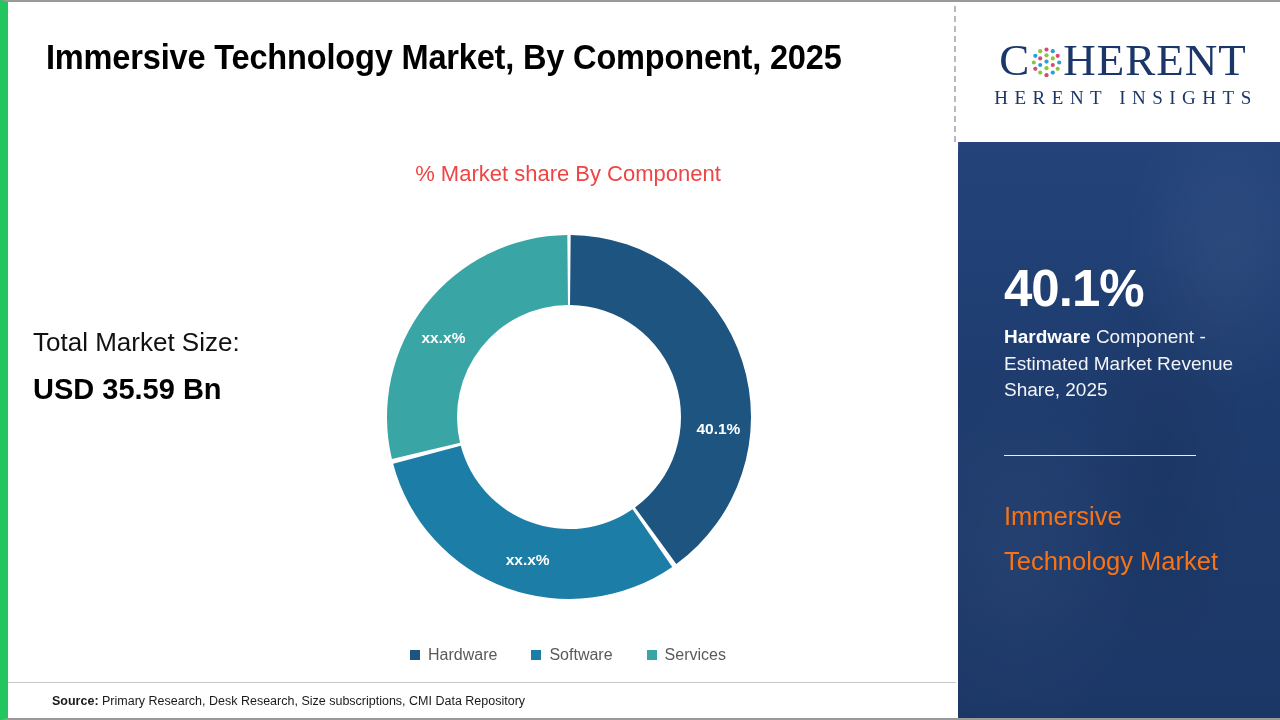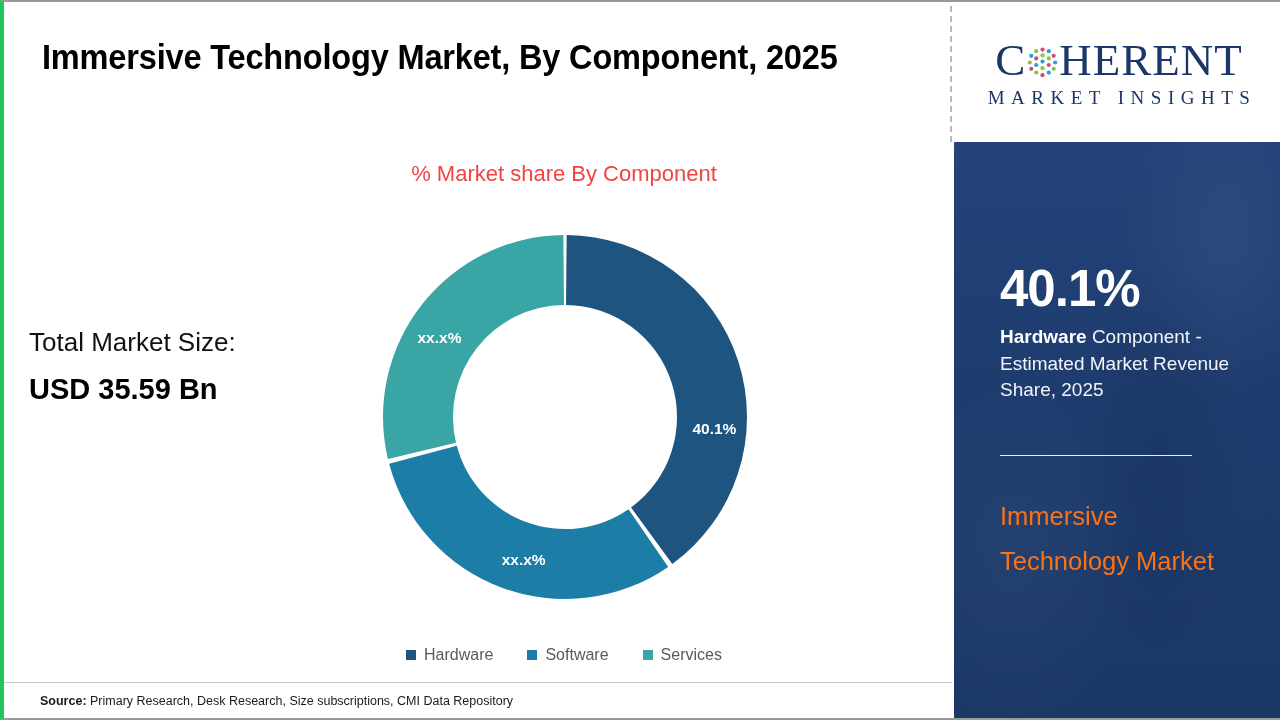--- a/index.html
+++ b/index.html
@@ -10,21 +10,21 @@
     overflow: hidden;
     background: #ffffff;
     font-family: "Liberation Sans", "DejaVu Sans", sans-serif;
   }
 
   .page {
     position: relative;
     width: 1280px;
     height: 720px;
     background: #ffffff;
-    border-left: 4px solid #22c55e;
+    border-left: 8px solid #22c55e;
     border-top: 2px solid #9a9a9a;
     border-bottom: 2px solid #9a9a9a;
     overflow: hidden;
   }
 
   
   .left-area {
     position: absolute;
     left: 0; top: 0;
     width: 948px;
@@ -138,21 +138,21 @@
     height: 36px;
     border-top: 1px solid #c8c8c8;
     display: flex;
     align-items: center;
     padding-left: 36px;
   }
   .footer-text {
     font-size: 12.5px;
     color: #1a1a1a;
   }
-  .footer-text b { font-weight: bold; }
+  .footer-text b { font-weight: bold; margin-left: 8px; }
 
   
   .right-panel {
     position: absolute;
     left: 950px;
     top: 0;
     width: 330px;
     height: 716px;
   }
 
@@ -343,21 +343,21 @@
               <circle cx="15.5" cy="21.2" r="2.1" fill="#8cc63f"></circle>
               <circle cx="26.7" cy="21.8" r="2.1" fill="#8cc63f"></circle>
               <circle cx="9.2" cy="25.6" r="2.1" fill="#8cc63f"></circle>
               <circle cx="21.8" cy="25.6" r="2.1" fill="#2b9fd6"></circle>
               <circle cx="15.5" cy="28.2" r="2.1" fill="#d64a7a"></circle>
             </g>
           </svg>
         </span>
         <span class="logo-rest">HERENT</span>
       </div>
-      <div class="logo-sub">MARKET INSIGHTS</div>
+      <div class="logo-sub">HERENT INSIGHTS</div>
     </div>
 
     <div class="navy-panel">
       <div class="navy-texture"></div>
       <div class="navy-content">
         <div class="stat-value">40.1%</div>
         <div class="stat-desc"><b>Hardware</b><span> Component - Estimated Market Revenue Share, 2025</span></div>
         <div class="panel-rule"></div>
         <div class="panel-market">Immersive Technology Market</div>
       </div>

